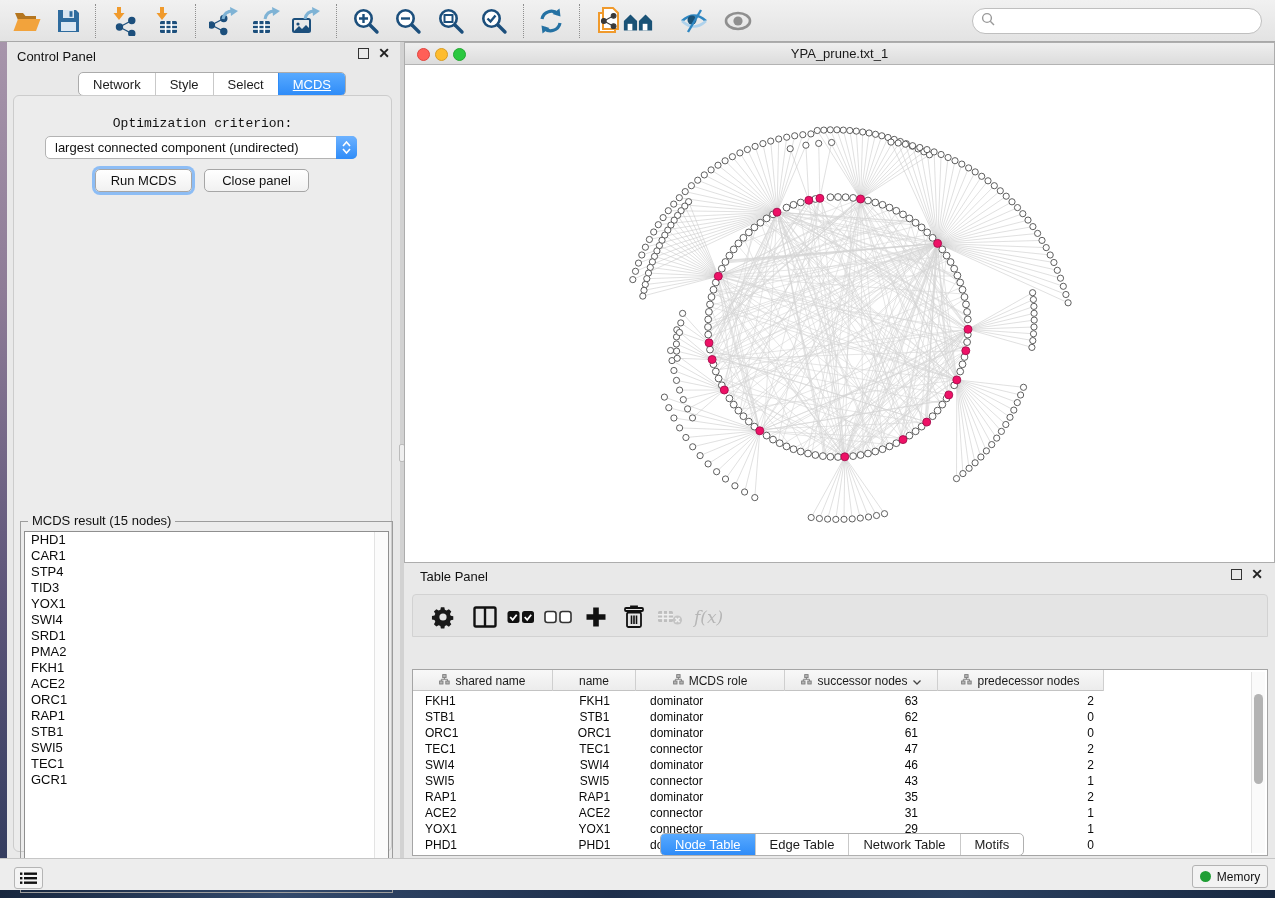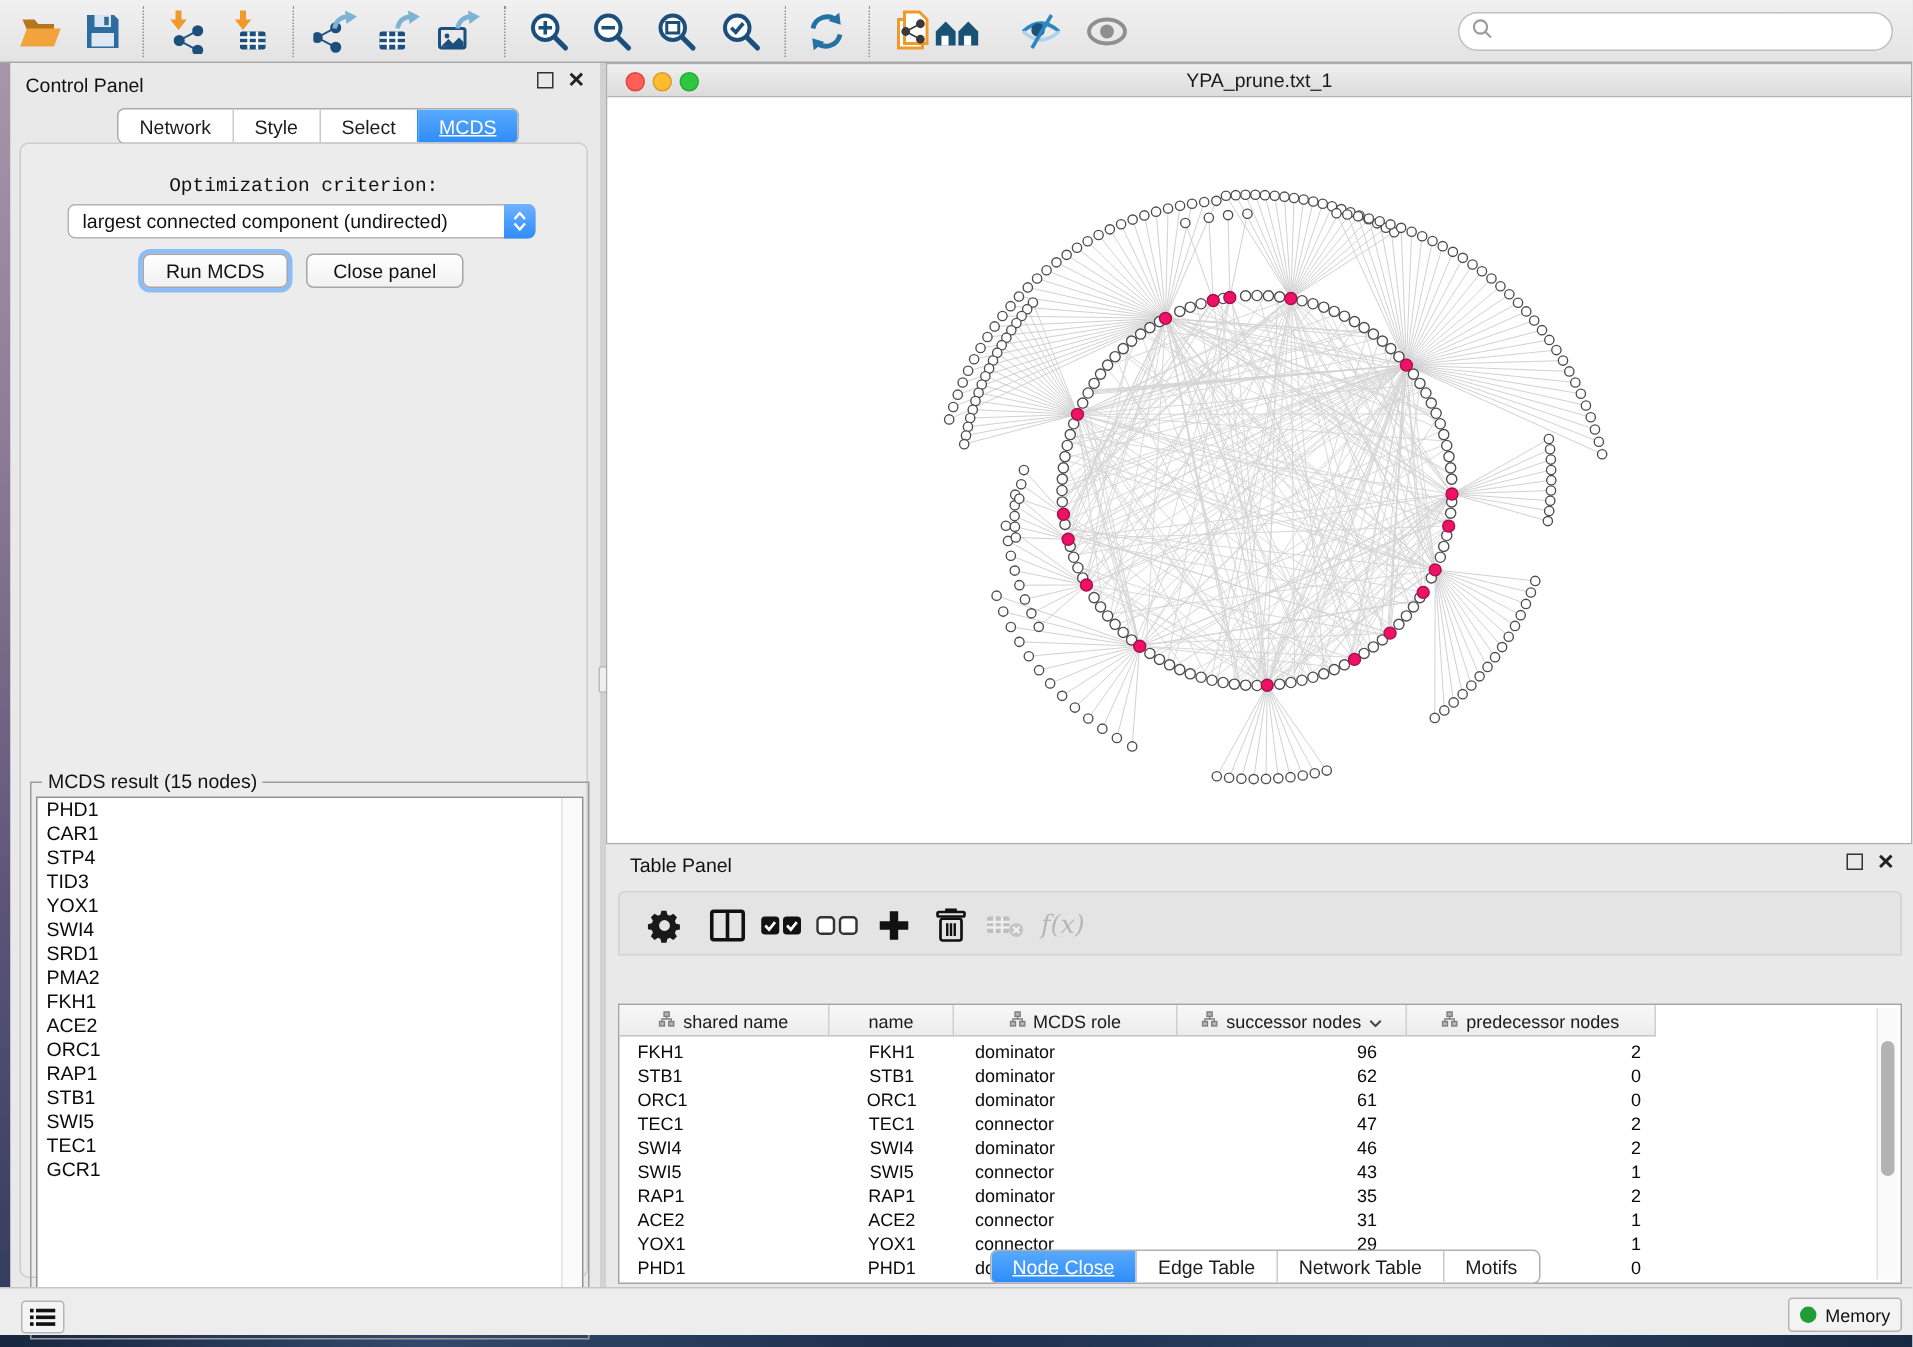--- a/index.html
+++ b/index.html
@@ -1147,21 +1147,21 @@
               <path d="M5.4 3.6v1.7M2.3 7V5.3h6.2V7" fill="none" stroke="#7d7d7d" stroke-width="0.9"></path>
             </svg></span>
           <span>predecessor nodes</span>
         </div>
       </div>
     <div id="nt-rows">
         <div class="tr" style="top:23px">
           <div class="td" style="left:0px;width:140px;padding-left:12px;text-align:left;">FKH1</div>
           <div class="td" style="left:140px;width:83px;text-align:center;">FKH1</div>
           <div class="td" style="left:223px;width:149px;padding-left:14px;text-align:left;">dominator</div>
-          <div class="td" style="left:372px;width:153px;padding-right:20px;text-align:right;">96</div>
+          <div class="td" style="left:372px;width:153px;padding-right:20px;text-align:right;">63</div>
           <div class="td" style="left:525px;width:166px;padding-right:10px;text-align:right;">2</div>
         </div>
         <div class="tr" style="top:39px">
           <div class="td" style="left:0px;width:140px;padding-left:12px;text-align:left;">STB1</div>
           <div class="td" style="left:140px;width:83px;text-align:center;">STB1</div>
           <div class="td" style="left:223px;width:149px;padding-left:14px;text-align:left;">dominator</div>
           <div class="td" style="left:372px;width:153px;padding-right:20px;text-align:right;">62</div>
           <div class="td" style="left:525px;width:166px;padding-right:10px;text-align:right;">0</div>
         </div>
         <div class="tr" style="top:55px">
@@ -1219,21 +1219,21 @@
           <div class="td" style="left:223px;width:149px;padding-left:14px;text-align:left;">dominator</div>
           <div class="td" style="left:372px;width:153px;padding-right:20px;text-align:right;">18</div>
           <div class="td" style="left:525px;width:166px;padding-right:10px;text-align:right;">0</div>
         </div>
       </div>
     <div id="nt-scroll">
         <div id="nt-thumb"></div>
       </div>
   </div>
   <div id="tp-tabs" class="abs">
-      <div class="seg active">Node Close</div>
+      <div class="seg active">Node Table</div>
       <div class="seg">Edge Table</div>
       <div class="seg">Network Table</div>
       <div class="seg">Motifs</div>
     </div>
 </div>
 
 <div id="status-bar" class="abs">
   <div id="list-btn" class="abs">
     <svg width="17" height="13" viewBox="0 0 17 13">
       <rect x="0" y="0.5" width="2.4" height="2.4" fill="#111"></rect>

